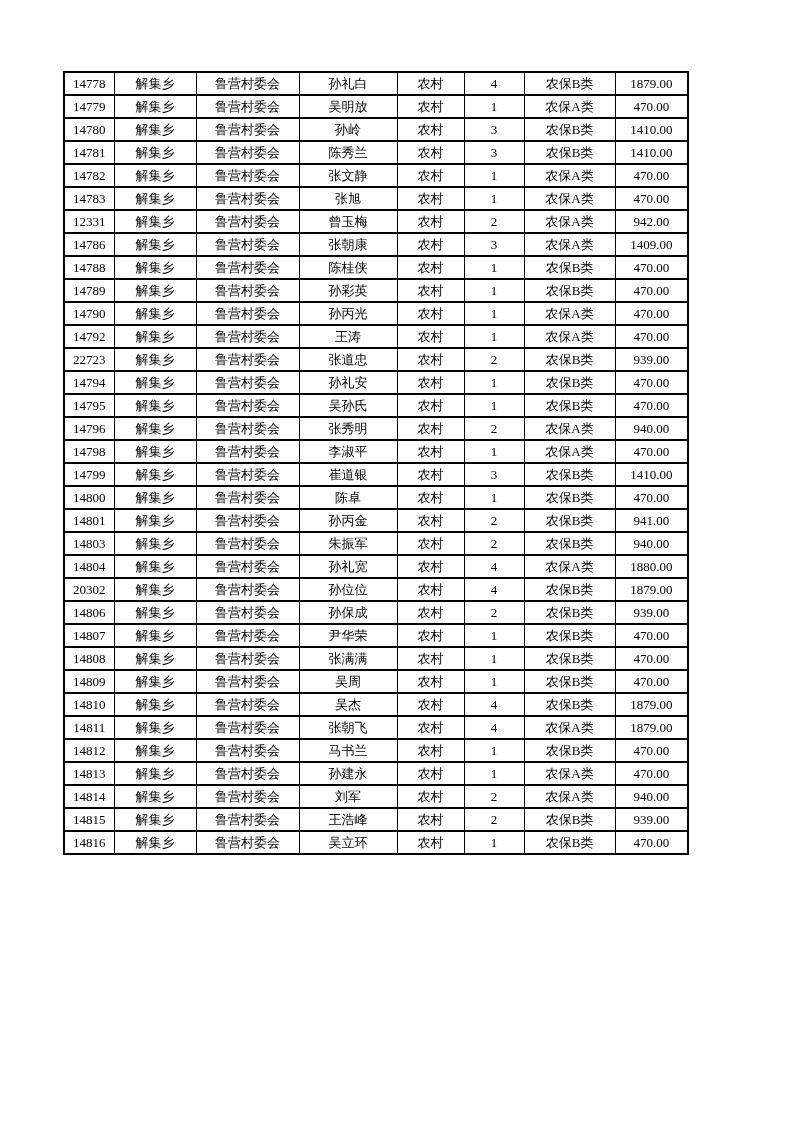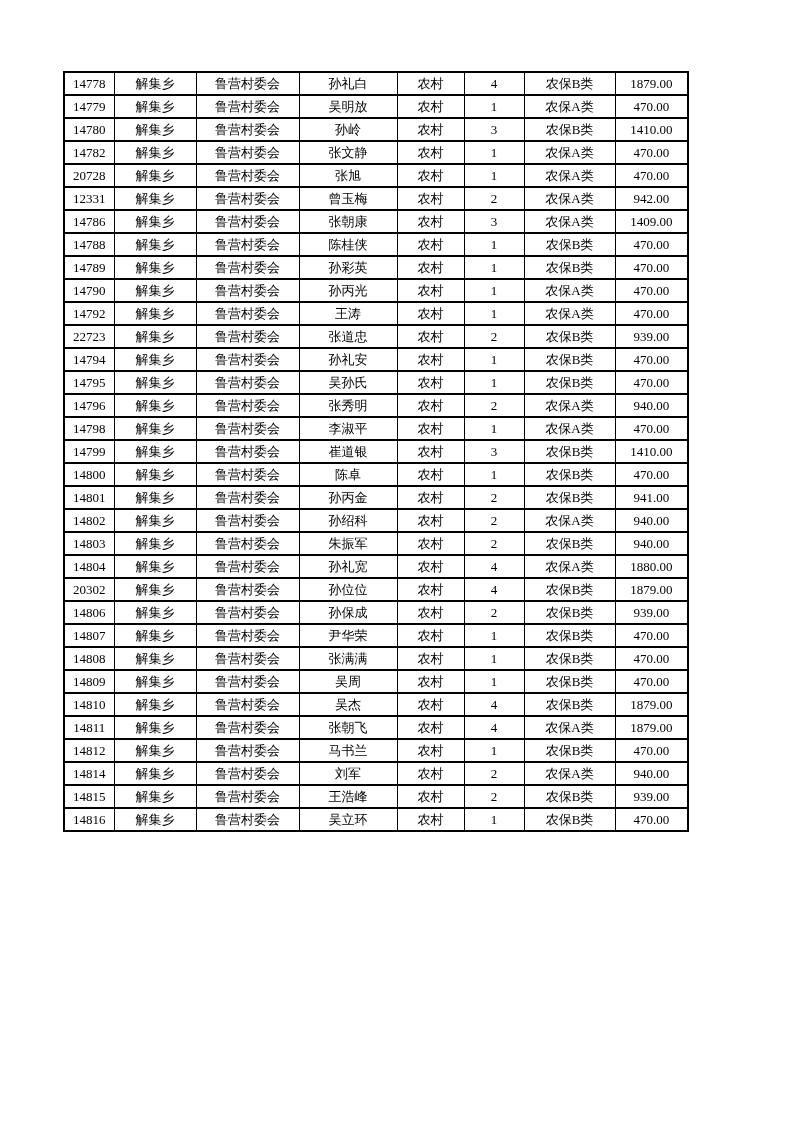--- a/index.html
+++ b/index.html
@@ -96,31 +96,41 @@
           <td>14780</td>
           <td>解集乡</td>
           <td>鲁营村委会</td>
           <td>孙岭</td>
           <td>农村</td>
           <td>3</td>
           <td>农保B类</td>
           <td>1410.00</td>
         </tr>
         <tr>
+          <td>14781</td>
+          <td>解集乡</td>
+          <td>鲁营村委会</td>
+          <td>陈秀兰</td>
+          <td>农村</td>
+          <td>3</td>
+          <td>农保B类</td>
+          <td>1410.00</td>
+        </tr>
+        <tr>
           <td>14782</td>
           <td>解集乡</td>
           <td>鲁营村委会</td>
           <td>张文静</td>
           <td>农村</td>
           <td>1</td>
           <td>农保A类</td>
           <td>470.00</td>
         </tr>
         <tr>
-          <td>20728</td>
+          <td>14783</td>
           <td>解集乡</td>
           <td>鲁营村委会</td>
           <td>张旭</td>
           <td>农村</td>
           <td>1</td>
           <td>农保A类</td>
           <td>470.00</td>
         </tr>
         <tr>
           <td>12331</td>
@@ -256,40 +266,30 @@
           <td>14801</td>
           <td>解集乡</td>
           <td>鲁营村委会</td>
           <td>孙丙金</td>
           <td>农村</td>
           <td>2</td>
           <td>农保B类</td>
           <td>941.00</td>
         </tr>
         <tr>
-          <td>14802</td>
-          <td>解集乡</td>
-          <td>鲁营村委会</td>
-          <td>孙绍科</td>
-          <td>农村</td>
-          <td>2</td>
-          <td>农保A类</td>
+          <td>14803</td>
+          <td>解集乡</td>
+          <td>鲁营村委会</td>
+          <td>朱振军</td>
+          <td>农村</td>
+          <td>2</td>
+          <td>农保B类</td>
           <td>940.00</td>
         </tr>
         <tr>
-          <td>14803</td>
-          <td>解集乡</td>
-          <td>鲁营村委会</td>
-          <td>朱振军</td>
-          <td>农村</td>
-          <td>2</td>
-          <td>农保B类</td>
-          <td>940.00</td>
-        </tr>
-        <tr>
           <td>14804</td>
           <td>解集乡</td>
           <td>鲁营村委会</td>
           <td>孙礼宽</td>
           <td>农村</td>
           <td>4</td>
           <td>农保A类</td>
           <td>1880.00</td>
         </tr>
         <tr>
@@ -363,20 +363,30 @@
           <td>1879.00</td>
         </tr>
         <tr>
           <td>14812</td>
           <td>解集乡</td>
           <td>鲁营村委会</td>
           <td>马书兰</td>
           <td>农村</td>
           <td>1</td>
           <td>农保B类</td>
+          <td>470.00</td>
+        </tr>
+        <tr>
+          <td>14813</td>
+          <td>解集乡</td>
+          <td>鲁营村委会</td>
+          <td>孙建永</td>
+          <td>农村</td>
+          <td>1</td>
+          <td>农保A类</td>
           <td>470.00</td>
         </tr>
         <tr>
           <td>14814</td>
           <td>解集乡</td>
           <td>鲁营村委会</td>
           <td>刘军</td>
           <td>农村</td>
           <td>2</td>
           <td>农保A类</td>

